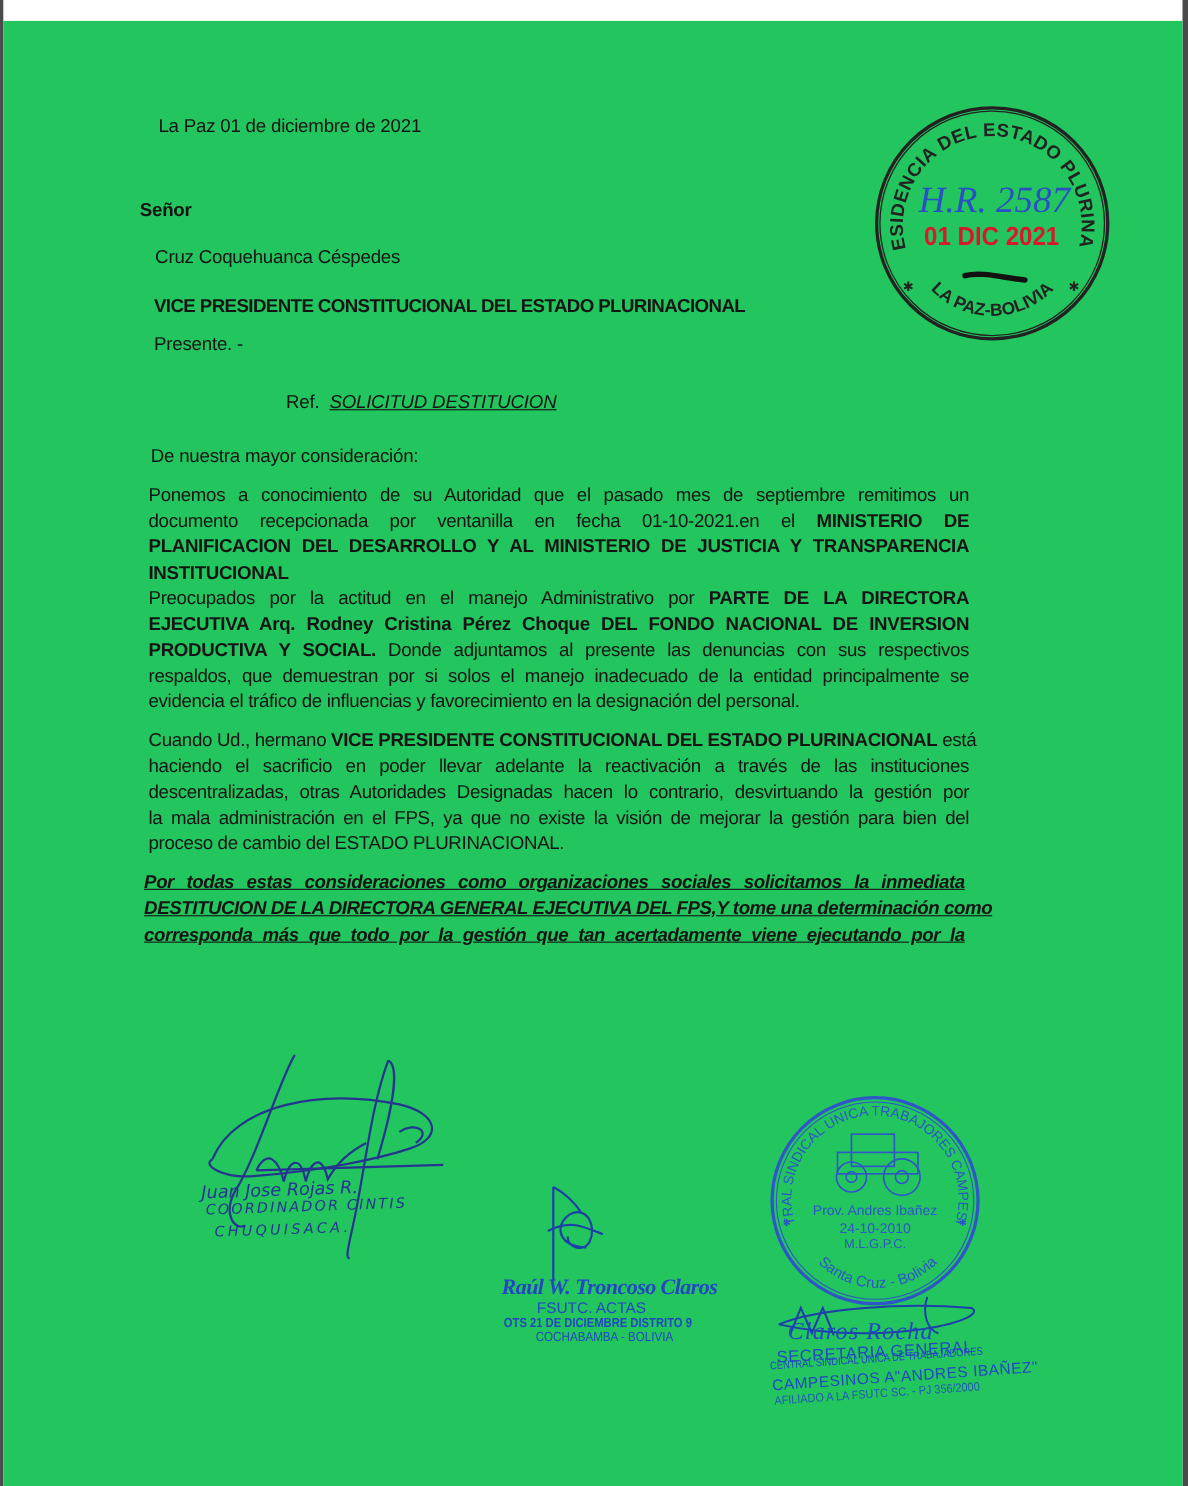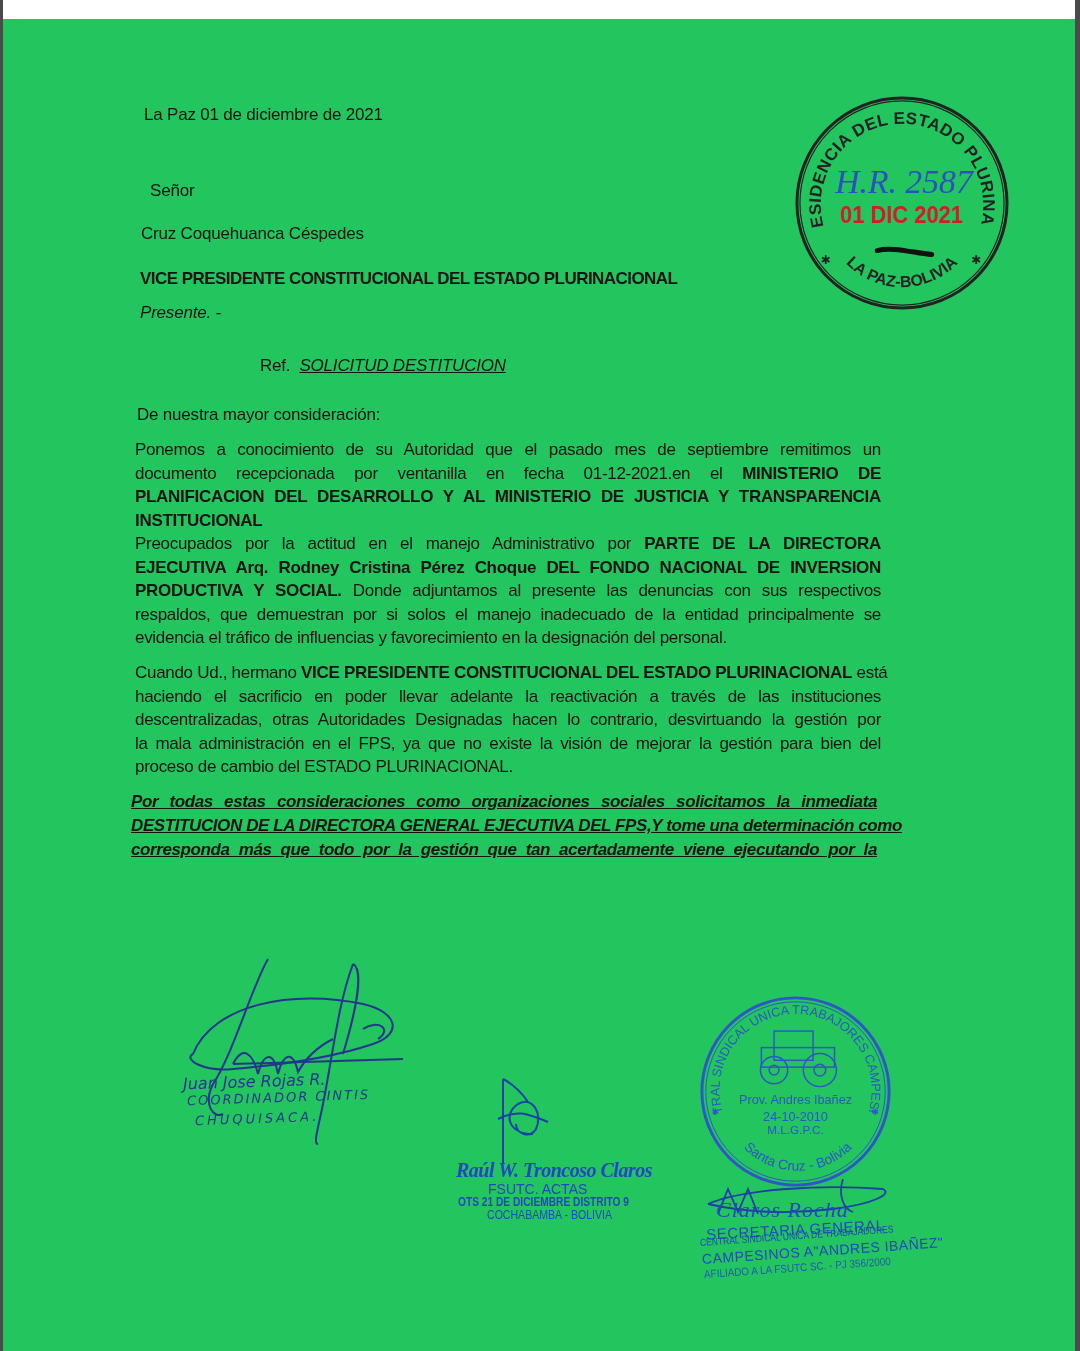--- a/index.html
+++ b/index.html
@@ -33,35 +33,35 @@
 </style>
 </head>
 <body>
 
 <div class="frame-left"></div>
 <div class="frame-right"></div>
 
 <div class="page">
 
   <div class="txt" style="left:141px; top:85px;">La Paz 01 de diciembre de 2021</div>
-  <div class="txt" style="left:147px; top:161px;">Señor</div>
+  <div class="txt" style="left:124px; top:161px;font-weight:bold;">Señor</div>
   <div class="txt" style="left:138px; top:204px;">Cruz Coquehuanca Céspedes</div>
   <div class="txt b" style="left:137px; top:249px; letter-spacing:-0.55px;">VICE PRESIDENTE CONSTITUCIONAL DEL ESTADO PLURINACIONAL</div>
-  <div class="txt" style="left:137px; top:283px;font-style:italic;">Presente. -</div>
+  <div class="txt" style="left:137px; top:283px;">Presente. -</div>
 
   <div class="txt" style="left:257px; top:336px;">
     <span>Ref.</span>&nbsp;
     <span class="ref-title">SOLICITUD DESTITUCION</span>
   </div>
 
   <div class="txt" style="left:134px; top:385px;">De nuestra mayor consideración:</div>
 
   <div class="para" style="top:419px;">
       <span class="line"><span>Ponemos a conocimiento de su Autoridad que el pasado mes de septiembre remitimos un</span></span>
-      <span class="line"><span>documento recepcionada por ventanilla en fecha 01-12-2021.en el </span><span class="b">MINISTERIO DE</span></span>
+      <span class="line"><span>documento recepcionada por ventanilla en fecha 01-10-2021.en el </span><span class="b">MINISTERIO DE</span></span>
       <span class="line"><span class="b">PLANIFICACION DEL DESARROLLO Y AL MINISTERIO DE JUSTICIA Y TRANSPARENCIA</span></span>
       <span class="line last"><span class="b">INSTITUCIONAL</span></span>
     </div>
   <div class="para" style="top:513px;">
       <span class="line"><span>Preocupados por la actitud en el manejo Administrativo por </span><span class="b">PARTE DE LA DIRECTORA</span></span>
       <span class="line"><span class="b">EJECUTIVA Arq. Rodney Cristina Pérez Choque DEL FONDO NACIONAL DE INVERSION</span></span>
       <span class="line"><span class="b">PRODUCTIVA Y SOCIAL.</span><span> Donde adjuntamos al presente las denuncias con sus respectivos</span></span>
       <span class="line"><span>respaldos, que demuestran por si solos el manejo inadecuado de la entidad principalmente se</span></span>
       <span class="line last"><span>evidencia el tráfico de influencias y favorecimiento en la designación del personal.</span></span>
     </div>

